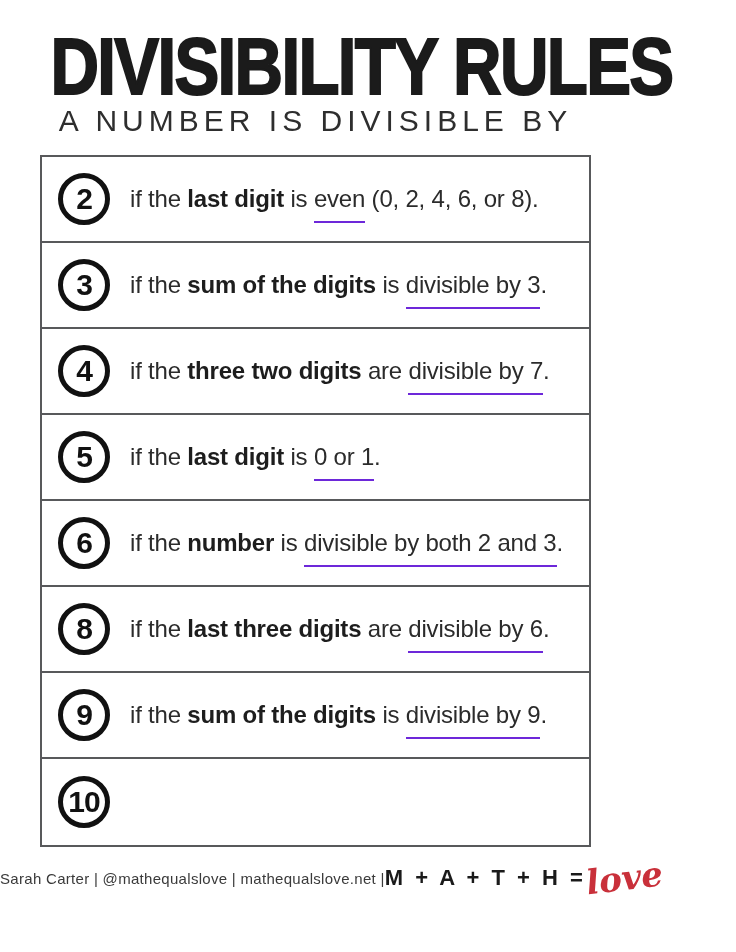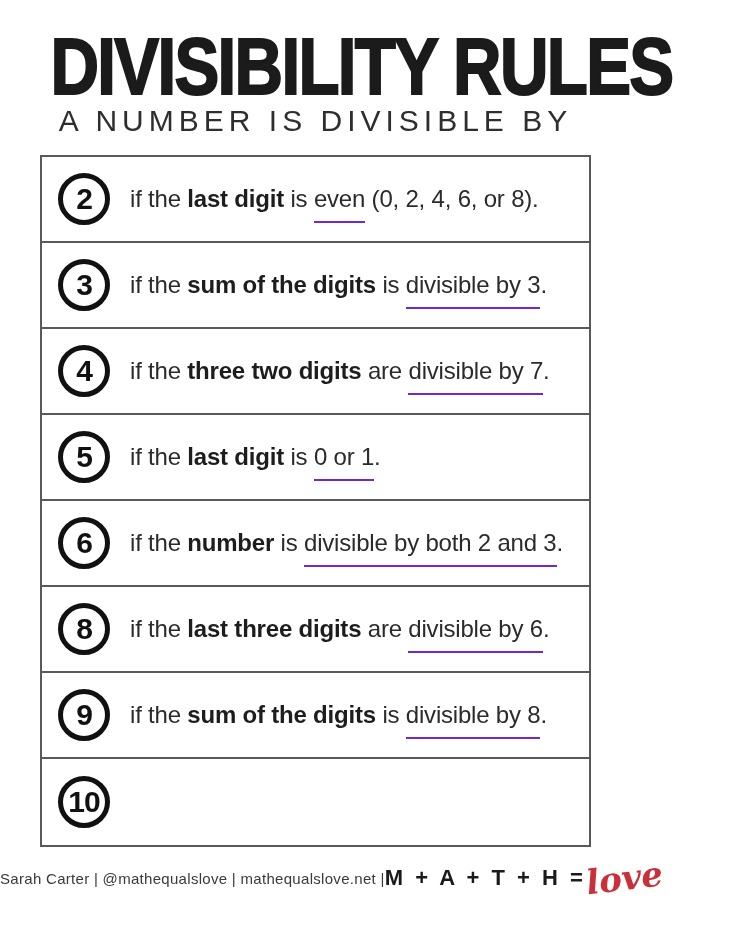--- a/index.html
+++ b/index.html
@@ -136,21 +136,21 @@
       <div class="row">
         <span class="circle">6</span>
         <p class="rule-text"><span class="seg-n">if the </span><span class="seg-b">number</span><span class="seg-n"> is </span><span class="seg-u">divisible by both 2 and 3</span><span class="seg-n">.</span></p>
       </div>
       <div class="row">
         <span class="circle">8</span>
         <p class="rule-text"><span class="seg-n">if the </span><span class="seg-b">last three digits</span><span class="seg-n"> are </span><span class="seg-u">divisible by 6</span><span class="seg-n">.</span></p>
       </div>
       <div class="row">
         <span class="circle">9</span>
-        <p class="rule-text"><span class="seg-n">if the </span><span class="seg-b">sum of the digits</span><span class="seg-n"> is </span><span class="seg-u">divisible by 8</span><span class="seg-n">.</span></p>
+        <p class="rule-text"><span class="seg-n">if the </span><span class="seg-b">sum of the digits</span><span class="seg-n"> is </span><span class="seg-u">divisible by 9</span><span class="seg-n">.</span></p>
       </div>
       <div class="row">
         <span class="circle">10</span>
       </div>
     </div>
 
   <div class="footer">
     <span class="credit">Sarah Carter | @mathequalslove | mathequalslove.net |</span>
     <span class="math-eq">M + A + T + H =</span>
     <span class="love-word">love</span>

